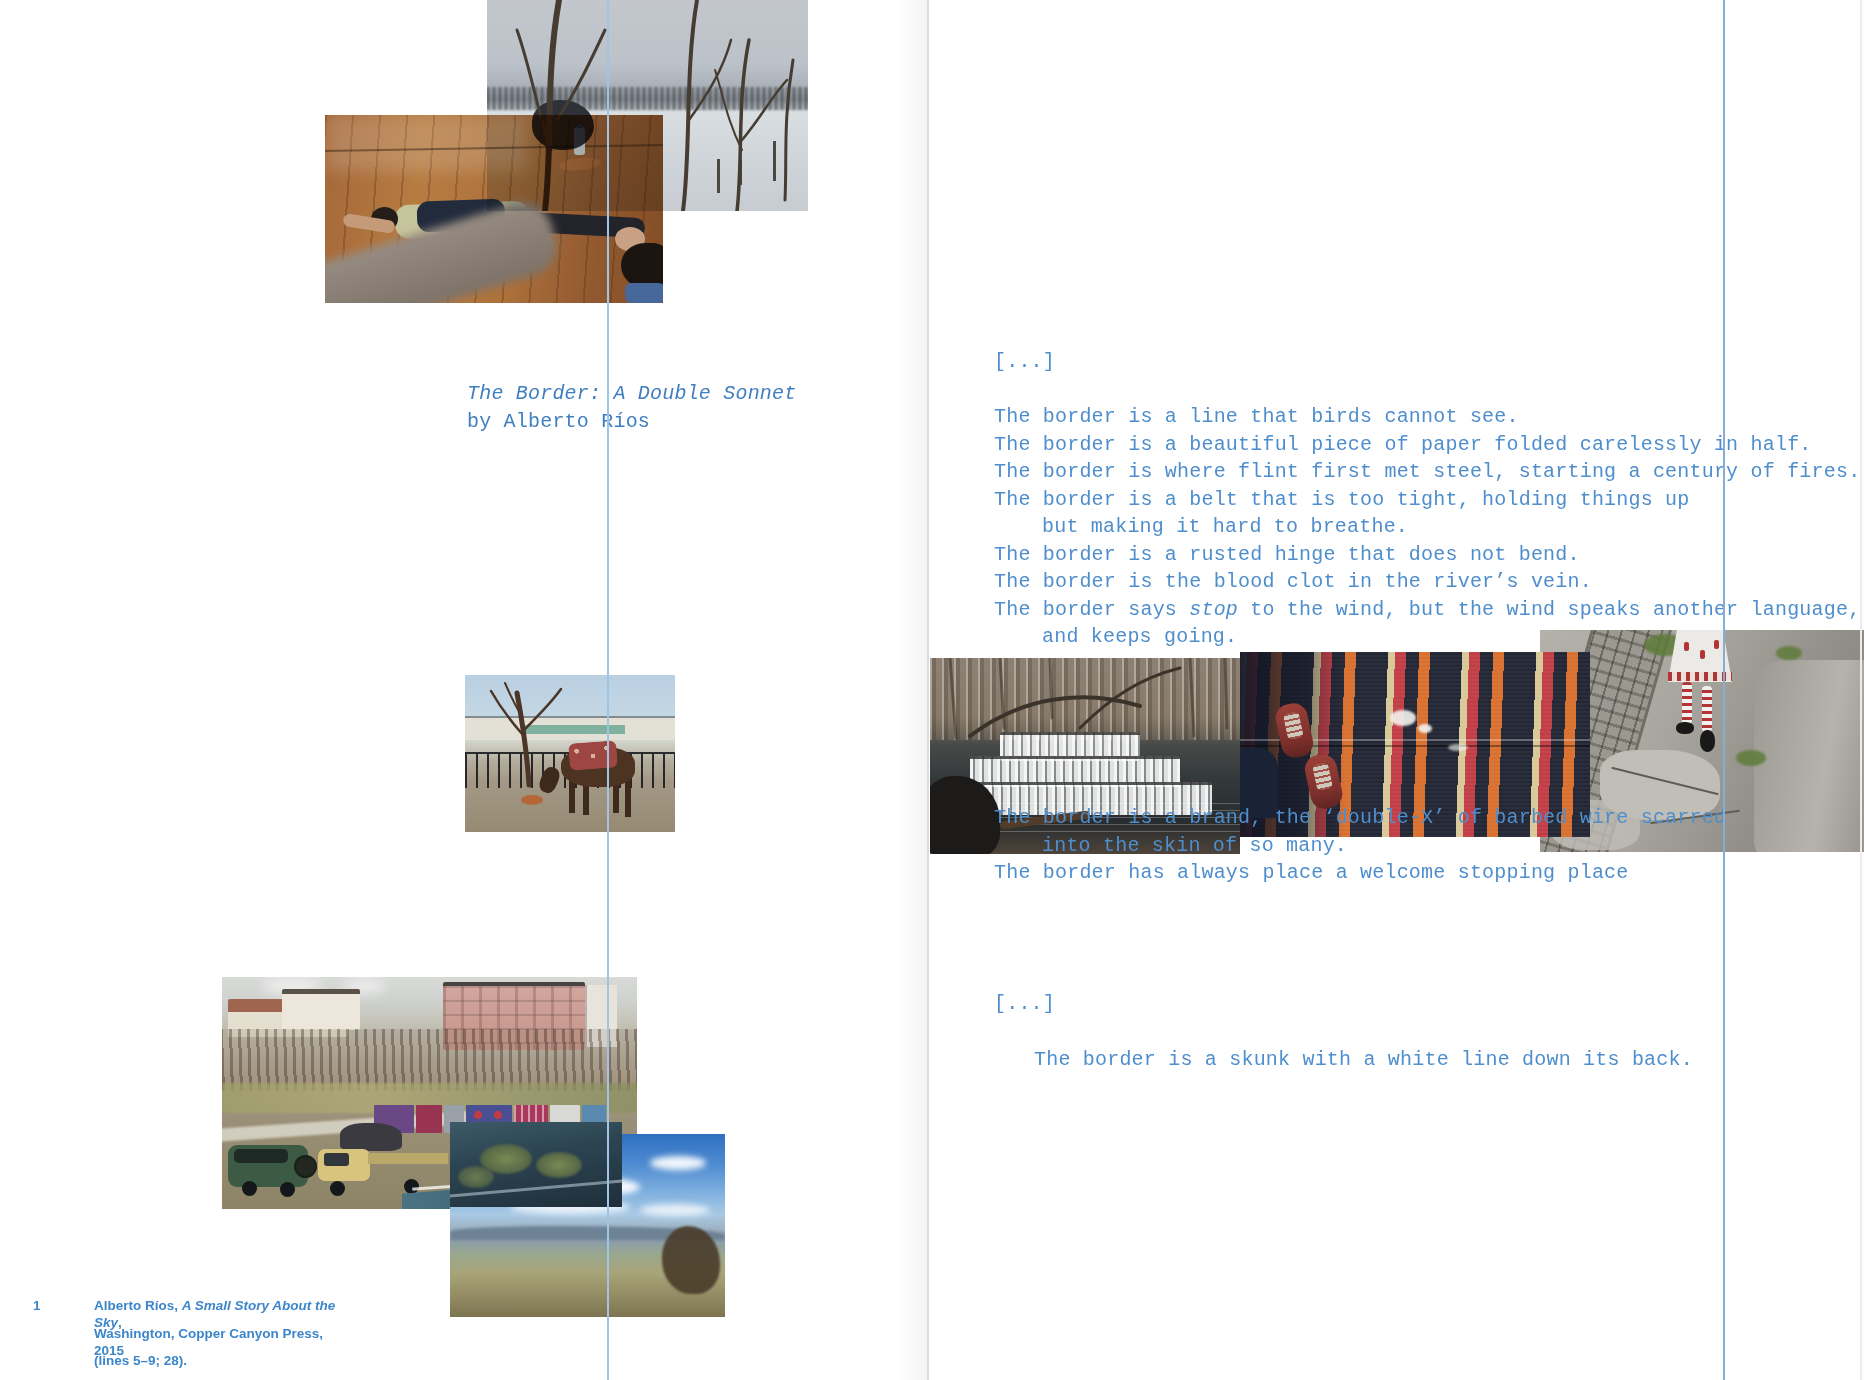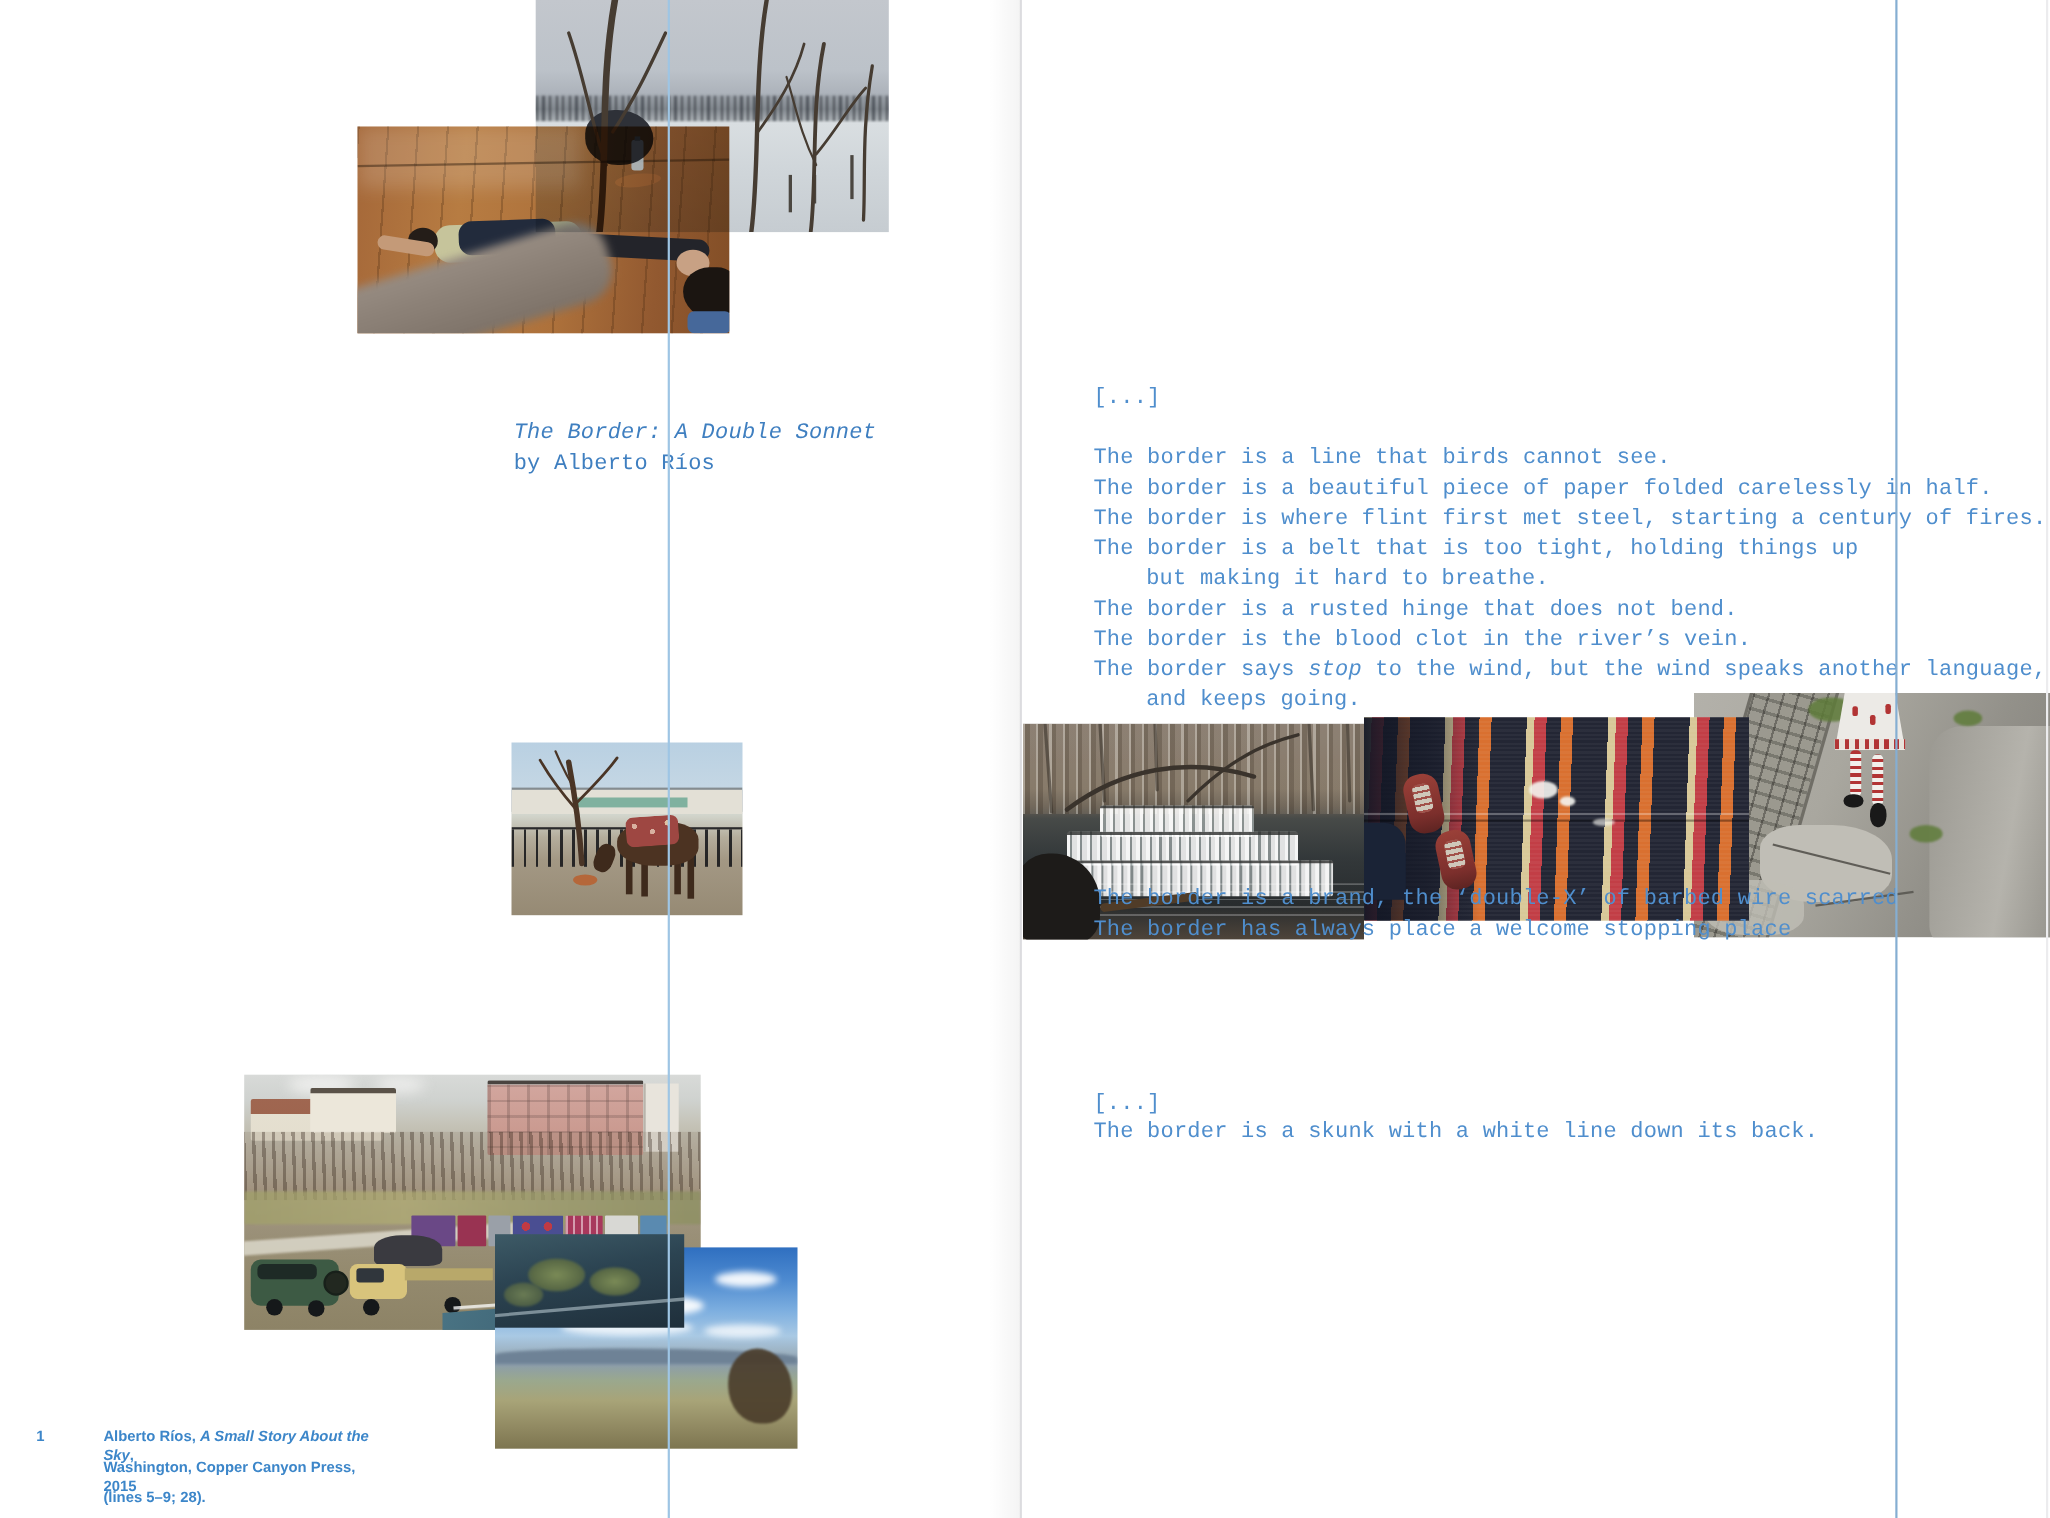--- a/index.html
+++ b/index.html
@@ -259,25 +259,25 @@
     <div class="leg" style="left:160px;top:104px;height:38px;"></div>
     <div class="body"></div>
     <div class="head"></div>
     <div class="blanket"></div>
   </div>
 
   <div class="poem-block mono" style="top:348px;">[...]</div>
 
   <div class="poem-block mono" style="top:403px;"><div class="pline"><span>The border is a line that birds cannot see.</span></div><div class="pline"><span>The border is a beautiful piece of paper folded carelessly in half.</span></div><div class="pline"><span>The border is where flint first met steel, starting a century of fires.</span></div><div class="pline"><span>The border is a belt that is too tight, holding things up</span></div><div class="pline ind"><span>but making it hard to breathe.</span></div><div class="pline"><span>The border is a rusted hinge that does not bend.</span></div><div class="pline"><span>The border is the blood clot in the river’s vein.</span></div><div class="pline"><span>The border says </span><span class="it">stop</span><span> to the wind, but the wind speaks another language,</span></div><div class="pline ind"><span>and keeps going.</span></div></div>
 
-  <div class="poem-block mono" style="top:804px;"><div class="pline"><span>The border is a brand, the ‘double-X’ of barbed wire scarred</span></div><div class="pline"><span>The border has always place a welcome stopping place</span></div></div>
+  <div class="poem-block mono" style="top:804px;"><div class="pline"><span>The border is a brand, the ‘double-X’ of barbed wire scarred</span></div><div class="pline ind"><span>into the skin of so many.</span></div><div class="pline"><span>The border has always place a welcome stopping place</span></div></div>
 
   <div class="poem-block mono" style="top:990px;">[...]</div>
 
-  <div class="poem-block mono" style="top:1016px;">The border is a skunk with a white line down its back.</div>
+  <div class="poem-block mono" style="top:1046px;margin-left:40px;">The border is a skunk with a white line down its back.</div>
 
   <div class="ph" id="ph-falls" aria-label="Cascading waterfall over terraced rock in a bare winter forest">
     <div class="woods"></div>
     <svg width="310" height="196" style="left:0;top:0;">
       <g stroke="#3a332c" fill="none" stroke-linecap="round">
         <path d="M40 78 C 90 40, 150 30, 210 48" stroke-width="4"></path>
         <path d="M150 70 C 180 40, 210 20, 250 10" stroke-width="3"></path>
         <path d="M20 0 L 26 80 M 70 0 L 74 70 M 120 0 L 122 60 M 260 0 L 264 78 M 295 0 L 297 70" stroke-width="3" opacity=".6"></path>
       </g>
     </svg>

